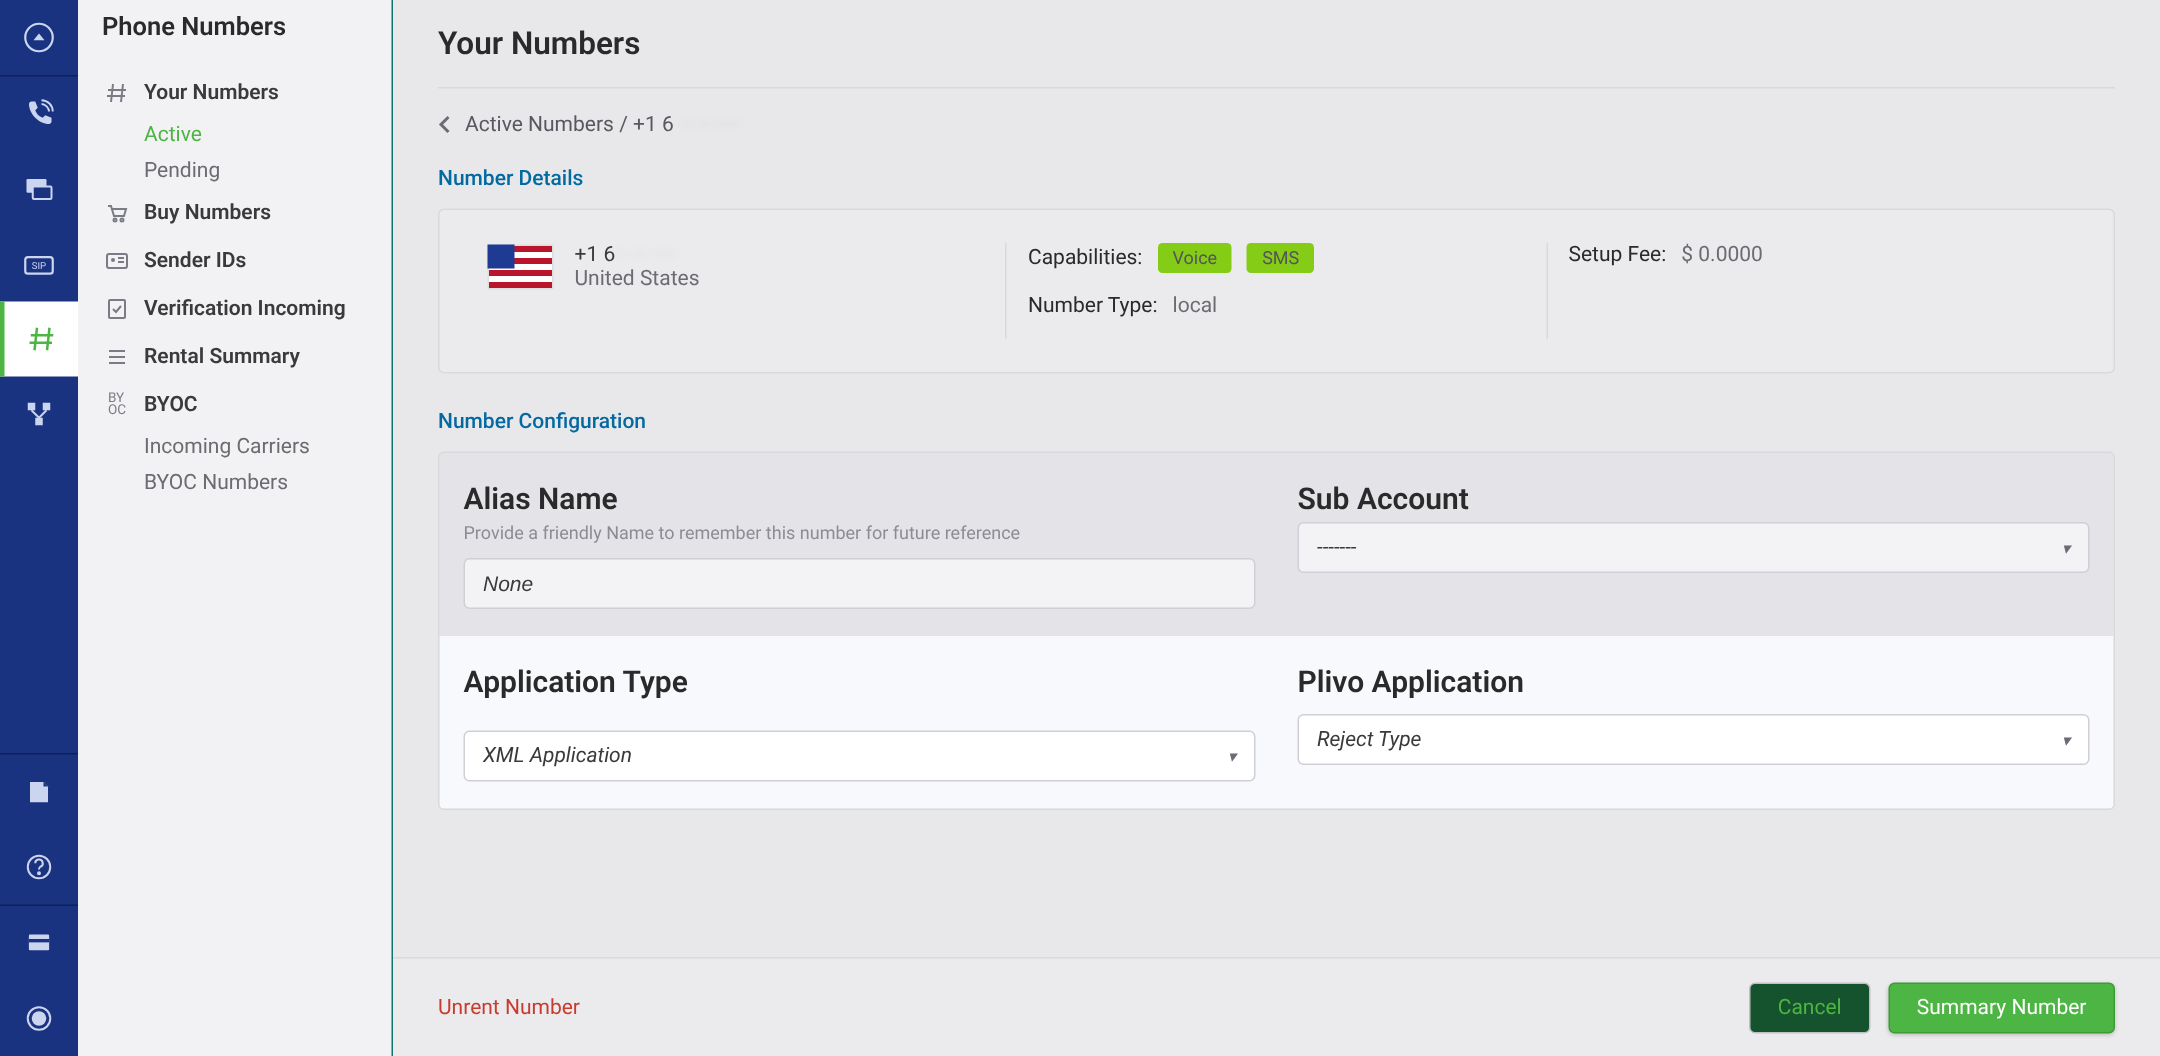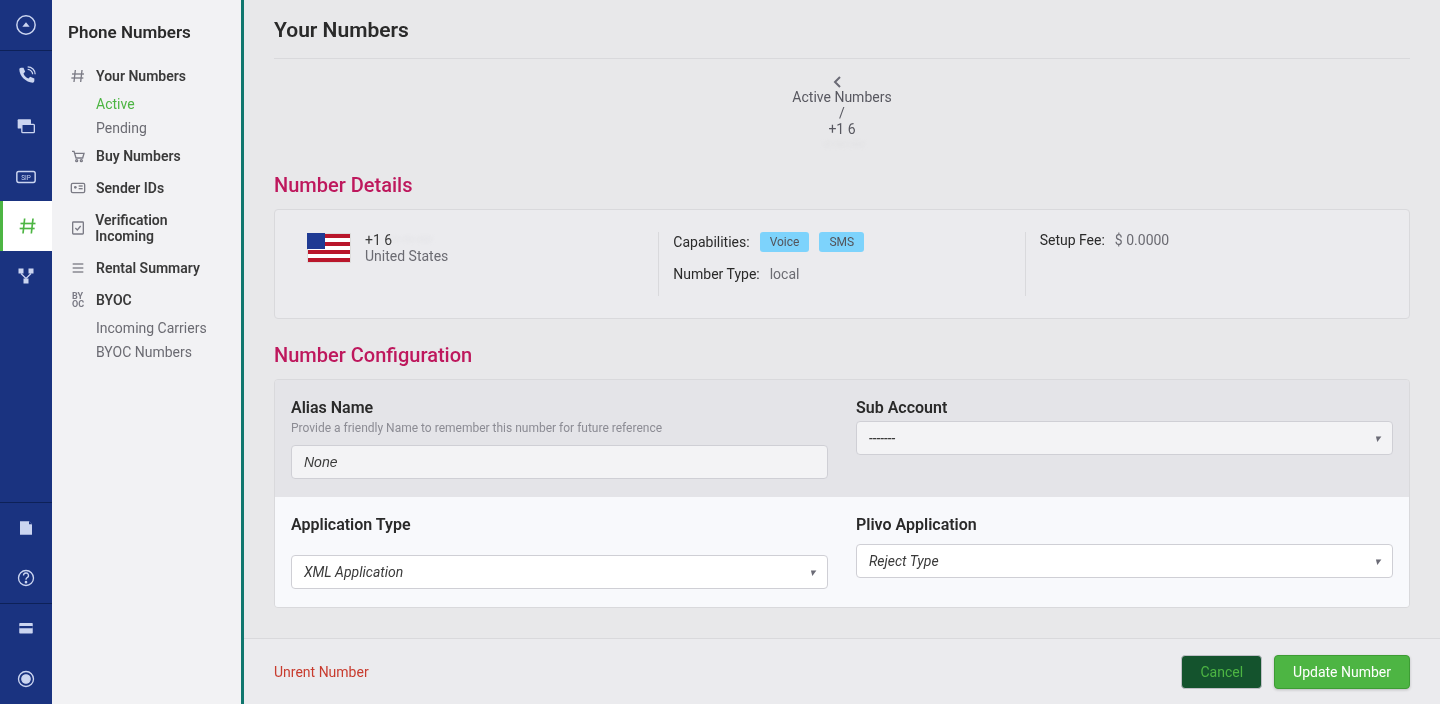--- a/index.html
+++ b/index.html
@@ -2,57 +2,57 @@
 <html><head>
   <meta charset="utf-8">
   <style>
     * { margin: 0; padding: 0; box-sizing: border-box; }
     body { font-family: -apple-system, BlinkMacSystemFont, "Segoe UI", Roboto, "Helvetica Neue", Arial, sans-serif; background: #e8e8ea; width: 1440px; height: 704px; overflow: hidden; display: flex; }
     .nav-rail { width: 52px; background: #1a3380; display: flex; flex-direction: column; align-items: center; }
     .rail-item { width: 52px; height: 50px; display: flex; align-items: center; justify-content: center; cursor: pointer; color: #cbd5f0; }
     .rail-item.active { background: #fff; color: #4db543; }
     .rail-spacer { flex: 1; }
     .rail-divider { width: 100%; height: 1px; background: #0d2158; }
-    .side-panel { width: 192px; background: #f2f2f4; border-right: 3px solid #0f766e; padding-top: 14px; }
+    .side-panel { width: 210px; background: #f2f2f4; border-right: 1px solid #0f766e; }
     .panel-title { font-size: 17px; font-weight: 600; color: #2a2a2a; padding: 8px 16px 18px 16px; }
     .tree { padding: 0 10px; }
     .tree-item { display: flex; align-items: center; padding: 8px 6px; color: #3a3a3a; font-size: 14px; font-weight: 600; cursor: pointer; }
     .tree-item .ticon { width: 20px; margin-right: 8px; color: #7b7b85; display: inline-flex; align-items: center; justify-content: center; }
     .tree-sub { padding: 4px 6px 4px 34px; font-size: 14px; color: #6b6b72; cursor: pointer; }
     .tree-sub.active { color: #4db543; }
     .main { flex: 1; display: flex; flex-direction: column; overflow: hidden; }
     .main-inner { flex: 1; padding: 18px 30px 10px 30px; overflow: auto; }
     .page-title { font-size: 21px; font-weight: 600; color: #2a2a2a; margin-bottom: 16px; }
     .content-box { border-top: 1px solid #d9d9dc; padding-top: 16px; }
-    .breadcrumb { display: flex; align-items: center; color: #585860; font-size: 14px; margin-bottom: 20px; flex-direction: column; }
+    .breadcrumb { display: flex; align-items: center; color: #585860; font-size: 14px; margin-bottom: 20px; }
     .breadcrumb .chev { margin-right: 8px; color: #6b6b76; }
     .breadcrumb .blur { color: #c8c8cc; filter: blur(2.5px); margin-left: 4px; }
-    .section-label { font-size: 20px; color: #be185d; margin-bottom: 12px; font-weight: 500; margin-top: 16px; }
+    .section-label { font-size: 14px; color: #0369a1; margin-bottom: 12px; font-weight: 500; margin-top: 16px; }
     .details-card { border: 1px solid #d9d9dc; border-radius: 4px; display: flex; padding: 22px 18px; background: #ebebee; margin-bottom: 24px; }
     .dcol { flex: 1; padding: 0 14px; }
     .dcol + .dcol { border-left: 1px solid #d9d9dc; }
     .flag-row { display: flex; align-items: center; gap: 14px; }
     .flag { width: 44px; height: 30px; display: flex; flex-direction: column; border: 1px solid #ddd; }
     .flag .stripe { flex: 1; }
     .flag .r { background: #b9162b; } .flag .w { background: #fff; }
     .flag-wrap { position: relative; width: 44px; height: 30px; }
     .canton { position: absolute; top: 0; left: 0; width: 18px; height: 16px; background: #1f3a93; }
     .num-line { font-size: 14px; color: #3a3a3a; }
     .num-line .blur { color: #c8c8cc; filter: blur(2.5px); }
     .sub-line { color: #6b6b72; font-size: 14px; }
     .kv { display: flex; align-items: center; gap: 10px; margin-bottom: 14px; font-size: 14px; }
     .kv .k { color: #2a2a2a; font-weight: 400; }
     .kv .v { color: #6b6b72; }
-    .pill { background: #7dd3fc; color: #54545a; padding: 3px 10px; border-radius: 3px; font-size: 12px; }
+    .pill { background: #84cc16; color: #54545a; padding: 3px 10px; border-radius: 3px; font-size: 12px; }
     .config-card { border: 1px solid #d9d9dc; border-radius: 4px; overflow: hidden; }
     .cfg-row { display: flex; gap: 28px; padding: 18px 16px; }
     .cfg-row.top { background: #e4e4e8; }
     .cfg-row.bot { background: #f8f9fc; }
     .cfg-col { flex: 1; }
-    .cfg-label { font-size: 16px; font-weight: 600; color: #2a2a2a; margin-bottom: 4px; }
+    .cfg-label { font-size: 20px; font-weight: 600; color: #2a2a2a; margin-bottom: 4px; }
     .cfg-hint { font-size: 12px; color: #8c8c94; margin-bottom: 10px; }
     .field { position: relative; }
     .field input, .field .select { width: 100%; height: 34px; border: 1px solid #cfcfd5; border-radius: 4px; padding: 0 12px; font-size: 14px; background: #fff; color: #3a3a3a; display: flex; align-items: center; font-style: italic; }
     .field .select { cursor: pointer; justify-content: space-between; }
     .field .chev-d { color: #6b6b76; font-size: 11px; }
     .footer { height: 66px; border-top: 1px solid #d9d9dc; display: flex; align-items: center; padding: 0 30px; background: #ebebee; }
     .danger-link { color: #c83b2e; font-size: 14px; cursor: pointer; }
     .footer-spacer { flex: 1; }
     .btn { height: 34px; padding: 0 18px; border-radius: 4px; font-size: 14px; cursor: pointer; display: inline-flex; align-items: center; justify-content: center; margin-left: 12px; }
     .btn-outline { border: 1px solid #bfbfc6; background: #14532d; color: #4db543; }
@@ -191,21 +191,21 @@
           <svg width="16" height="16" viewBox="0 0 24 24" fill="none" stroke="currentColor" stroke-width="2">
             <line x1="4" y1="6" x2="20" y2="6"></line>
             <line x1="4" y1="12" x2="20" y2="12"></line>
             <line x1="4" y1="18" x2="20" y2="18"></line>
           </svg>
         </span>
       <span>Rental Summary</span>
     </div>
 
     <div class="tree-item">
-      <span class="ticon" style="font-size:9px;font-weight:700;line-height:8px;text-align:left;">BY<br>OC</span>
+      <span class="ticon" style="font-size:9px;font-weight:400;line-height:8px;text-align:left;">BY<br>OC</span>
       <span>BYOC</span>
     </div>
     <div class="tree-sub">Incoming Carriers</div>
     <div class="tree-sub">BYOC Numbers</div>
   </div>
 </div>
 
 <div class="main">
   <div class="main-inner">
     <div class="page-title">Your Numbers</div>
@@ -306,15 +306,15 @@
           </div>
         </div>
       </div>
     </div>
   </div>
 
   <div class="footer">
     <div class="danger-link">Unrent Number</div>
     <div class="footer-spacer"></div>
     <div class="btn btn-outline">Cancel</div>
-    <div class="btn btn-primary">Update Number</div>
+    <div class="btn btn-primary">Summary Number</div>
   </div>
 </div>
 
 </body></html>

